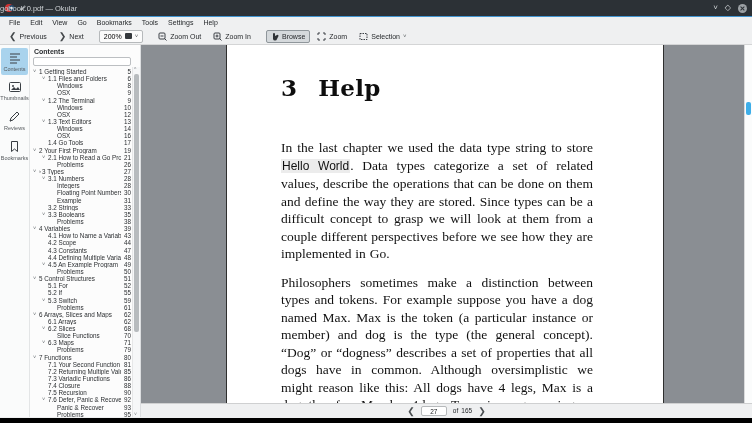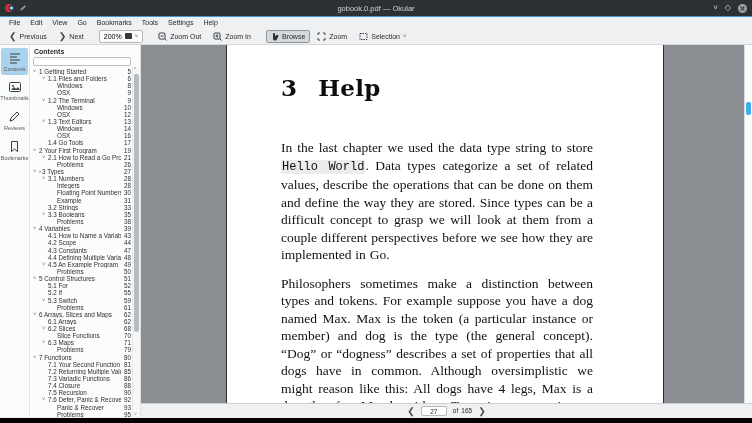--- a/index.html
+++ b/index.html
@@ -6,21 +6,21 @@
   html,body { width:752px; height:423px; background:#000; overflow:hidden;
               font-family:"Liberation Sans", sans-serif; }
   .window { position:absolute; top:0; left:0; width:752px; height:418px;
             background:var(--chrome_bg,#eff0f1); overflow:hidden; }
 
   
   .titlebar { height:17px; background:var(--titlebar_bg,#2c3136);
               border-bottom:1px solid #4295d1; display:flex; align-items:center;
               padding:0 5px; position:relative; }
   .tb-icons { display:flex; gap:4px; align-items:center; }
-  .tb-title { position:absolute; left:0; right:0; text-align:center; font-size:7.5px;
+  .tb-title { position:absolute; left:0; right:0; text-align:left; font-size:7.5px;
               color:#cfd3d6; pointer-events:none; }
   .tb-controls { margin-left:auto; display:flex; gap:7px; align-items:center; z-index:2; }
   .tb-btn { color:#cfd3d6; font-size:8px; line-height:8px; cursor:default; }
   .tb-close { width:9px; height:9px; border-radius:50%; background:#9ca1a5; color:#2c3136;
               font-size:7px; line-height:9px; text-align:center; font-weight:bold; }
 
   
   .menubar { height:11px; display:flex; align-items:center; padding-left:4px;
              background:var(--chrome_bg,#eff0f1); }
   .menu-item { font-size:7px; color:#26292c; padding:0 5px; line-height:11px; }
@@ -78,21 +78,21 @@
   .docarea { flex:1; position:relative; background:var(--doc_bg,#8a8e93); overflow:hidden; }
   .page { position:absolute; left:85px; top:0; bottom:0; width:438px; background:#fff;
           border-left:1px solid #2f2f2f; border-right:1px solid #2f2f2f; overflow:hidden; }
   .ph { font-family:"DejaVu Serif", serif; font-weight:bold; font-size:23px; color:#0d0d0d;
         margin:29px 0 0 54px; letter-spacing:0.3px; }
   .ph .num { margin-right:21px; }
   .ptext { font-family:"Liberation Serif", serif; font-size:13.5px; line-height:17.5px;
            color:#111; text-align:justify; width:312px; margin-left:54px; word-spacing:0.5px; }
   .p1 { margin-top:38px; }
   .p2 { margin-top:11px; }
-  .code { font-family:Liberation Mono, monospace; font-size:12px;
+  .code { font-family:Liberation Sans, sans-serif; font-size:12px;
           background:var(--code_bg,#ececec); padding:0 1px; }
   .doc-sb { position:absolute; top:0; bottom:0; right:0; width:8px; background:#fbfcfc;
             border-left:1px solid #dadbdc; }
   .doc-sb .thumb { position:absolute; top:57px; left:1px; width:5px; height:13px;
                    background:var(--accent,#3daee9); border-radius:2px; }
 
   
   .pagebar { height:14px; background:var(--chrome_bg,#eff0f1); border-top:1px solid #cfd0d1;
              display:flex; align-items:center; justify-content:center; gap:6px; }
   .pagebar .nav { font-size:9px; color:#4a4e51; line-height:10px; }

